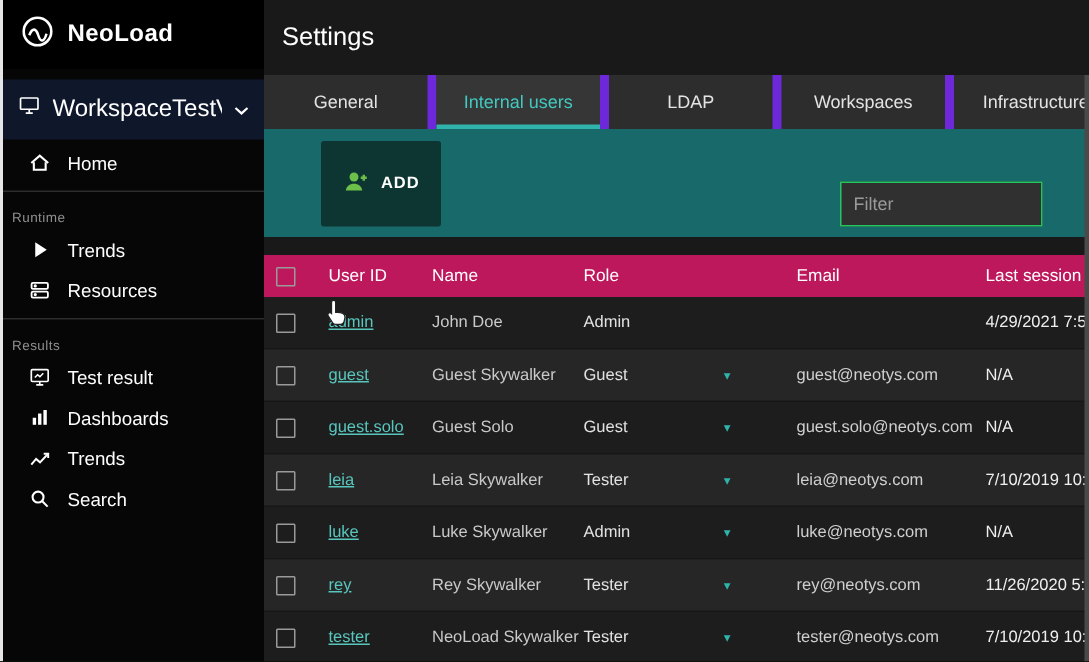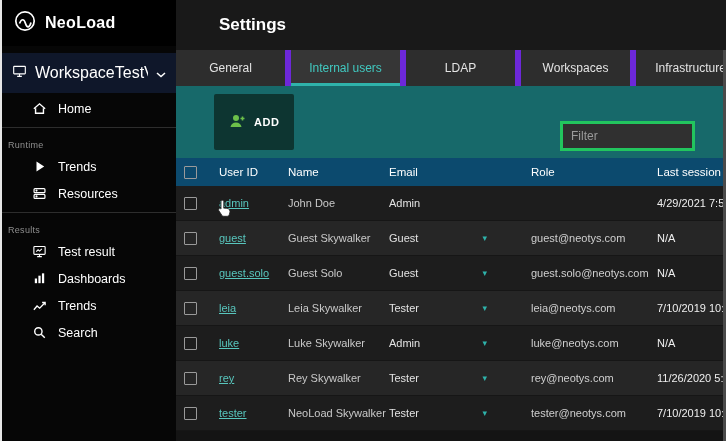--- a/index.html
+++ b/index.html
@@ -8,45 +8,45 @@
   .screen::before { content:''; position:absolute; left:0; top:0; width:2px; height:100%; background:#e6e6e6; z-index:40; }
 
   
   .sidebar { position:absolute; left:0; top:0; width:176px; height:100%; background:#060606; z-index:10; }
   .logo-row { height:46px; display:flex; align-items:center; gap:8px; padding-left:13px; background:#000; cursor:pointer;font-weight:bold; }
   .logo-row svg { width:24px; height:24px; }
   .logo-text { color:#fff; font-size:16px; letter-spacing:.3px; }
   .workspace-row { margin-top:7px; height:40px; background:#0f172a; display:flex; align-items:center; gap:8px; padding:0 10px 0 12px; color:#fff; font-size:16px; cursor:pointer; }
   .workspace-row .ws-label { flex:1; overflow:hidden; white-space:nowrap; }
   .workspace-row svg { flex:0 0 auto; }
-  .nav-item { display:flex; align-items:center; gap:11px; height:27px; padding-left:32px; color:#fff; font-size:12.5px; cursor:pointer; }
+  .nav-item { display:flex; align-items:center; gap:11px; height:27px; padding-left:19px; color:#fff; font-size:12.5px; cursor:pointer; }
   .nav-item .nav-icon { width:15px; height:15px; display:inline-flex; }
   .nav-item .nav-icon svg { width:15px; height:15px; }
   .section-label { color:#8f8f8f; font-size:9px; padding:7px 0 3px 8px; letter-spacing:.3px; }
   .sep { border-top:1px solid #2d2d2d; margin:5px 0; }
   #nav { padding-top:2px; }
 
   
   .main { position:absolute; left:176px; top:0; right:0; height:100%; background:#191919; }
   .main-header { height:50px; background:#191919; display:flex; align-items:center; padding-left:12px; }
-  .main-header h1 { color:#fff; font-size:17px; font-weight:700;margin-left:31px; }
+  .main-header h1 { color:#fff; font-size:17px; font-weight:400; }
 
   .tabs { height:36px; background:#2d2d2d; display:flex; overflow:hidden; }
   .tab { flex:0 0 115px; display:flex; align-items:center; justify-content:center; color:#e3e3e3; font-size:12px; border-right:6px solid #6d28d9; cursor:pointer; position:relative; white-space:nowrap; }
   .tab.active { color:#41c9c0; background:#363636; }
   .tab.active::after { content:''; position:absolute; bottom:0; left:0; right:0; height:3px; background:#2fb3ab; }
 
   .toolbar { height:72px; background:#17696a; display:flex; align-items:center; justify-content:space-between; padding:0 31px 0 38px; }
   .add-btn { display:flex; align-items:center; gap:8px; background:#0d3531; border:none; color:#fff; font-weight:700; font-size:11px; letter-spacing:.6px; padding:19px 14px; border-radius:2px; cursor:pointer; font-family:inherit; }
   .add-btn svg { width:18px; height:16px; }
-  .filter { width:135px; height:30px; background:#303030; border:3px solid #22c55e; color:#ddd; font-size:12px; padding:0 8px; font-family:inherit;margin-top:28px; }
+  .filter { width:135px; height:30px; background:#303030; border:1px solid #22c55e; color:#ddd; font-size:12px; padding:0 8px; font-family:inherit;margin-top:28px; }
   .filter::placeholder { color:#9a9a9a; }
 
   
-  .thead { height:28px; background:#0c4a6e; display:grid; grid-template-columns:43px 69px 101px 142px 126px 1fr; align-items:center; color:#fff; font-size:11.5px; overflow:hidden; }
+  .thead { height:28px; background:#be185d; display:grid; grid-template-columns:43px 69px 101px 142px 126px 1fr; align-items:center; color:#fff; font-size:11.5px; overflow:hidden;margin-top:12px; }
   .hcell { white-space:nowrap; overflow:hidden; }
   .trow { height:35px; background:#1d1d1d; display:grid; grid-template-columns:43px 69px 101px 142px 126px 1fr; align-items:center; color:#c9c9c9; font-size:11px; border-bottom:1px solid #161616; overflow:hidden; }
   .trow.alt { background:#262626; }
   .cb-cell { padding-left:8px; display:flex; align-items:center; }
   .checkbox { width:13px; height:13px; border:1px solid #9a9a9a; border-radius:1px; display:inline-block; background:transparent; cursor:pointer; }
   .uid { color:#58c6bd; text-decoration:underline; cursor:pointer; white-space:nowrap; }
   .cell.role { display:flex; align-items:center; justify-content:space-between; padding-right:44px; color:#e2e2e2; }
   .caret { color:#2fb3ab; font-size:9px; cursor:pointer; }
   .cell.email { color:#cfcfcf; white-space:nowrap; overflow:hidden; }
   .cell.last { color:#efefef; white-space:nowrap; overflow:hidden; }
@@ -185,22 +185,22 @@
       </button>
       <input class="filter" placeholder="Filter" style="">
     </div>
 
     <div class="thead" id="thead">
       <div class="cb-cell">
         <span class="checkbox"></span>
       </div>
     <div class="hcell">User ID</div>
         <div class="hcell">Name</div>
+        <div class="hcell">Role</div>
         <div class="hcell">Email</div>
-        <div class="hcell">Role</div>
         <div class="hcell">Last session</div>
       </div>
 
     <div id="tbody">
   <div class="trow">
     <div class="cb-cell">
       <span class="checkbox"></span>
     </div>
     <div class="cell"><a class="uid">admin</a></div>
     <div class="cell name">John Doe</div>

